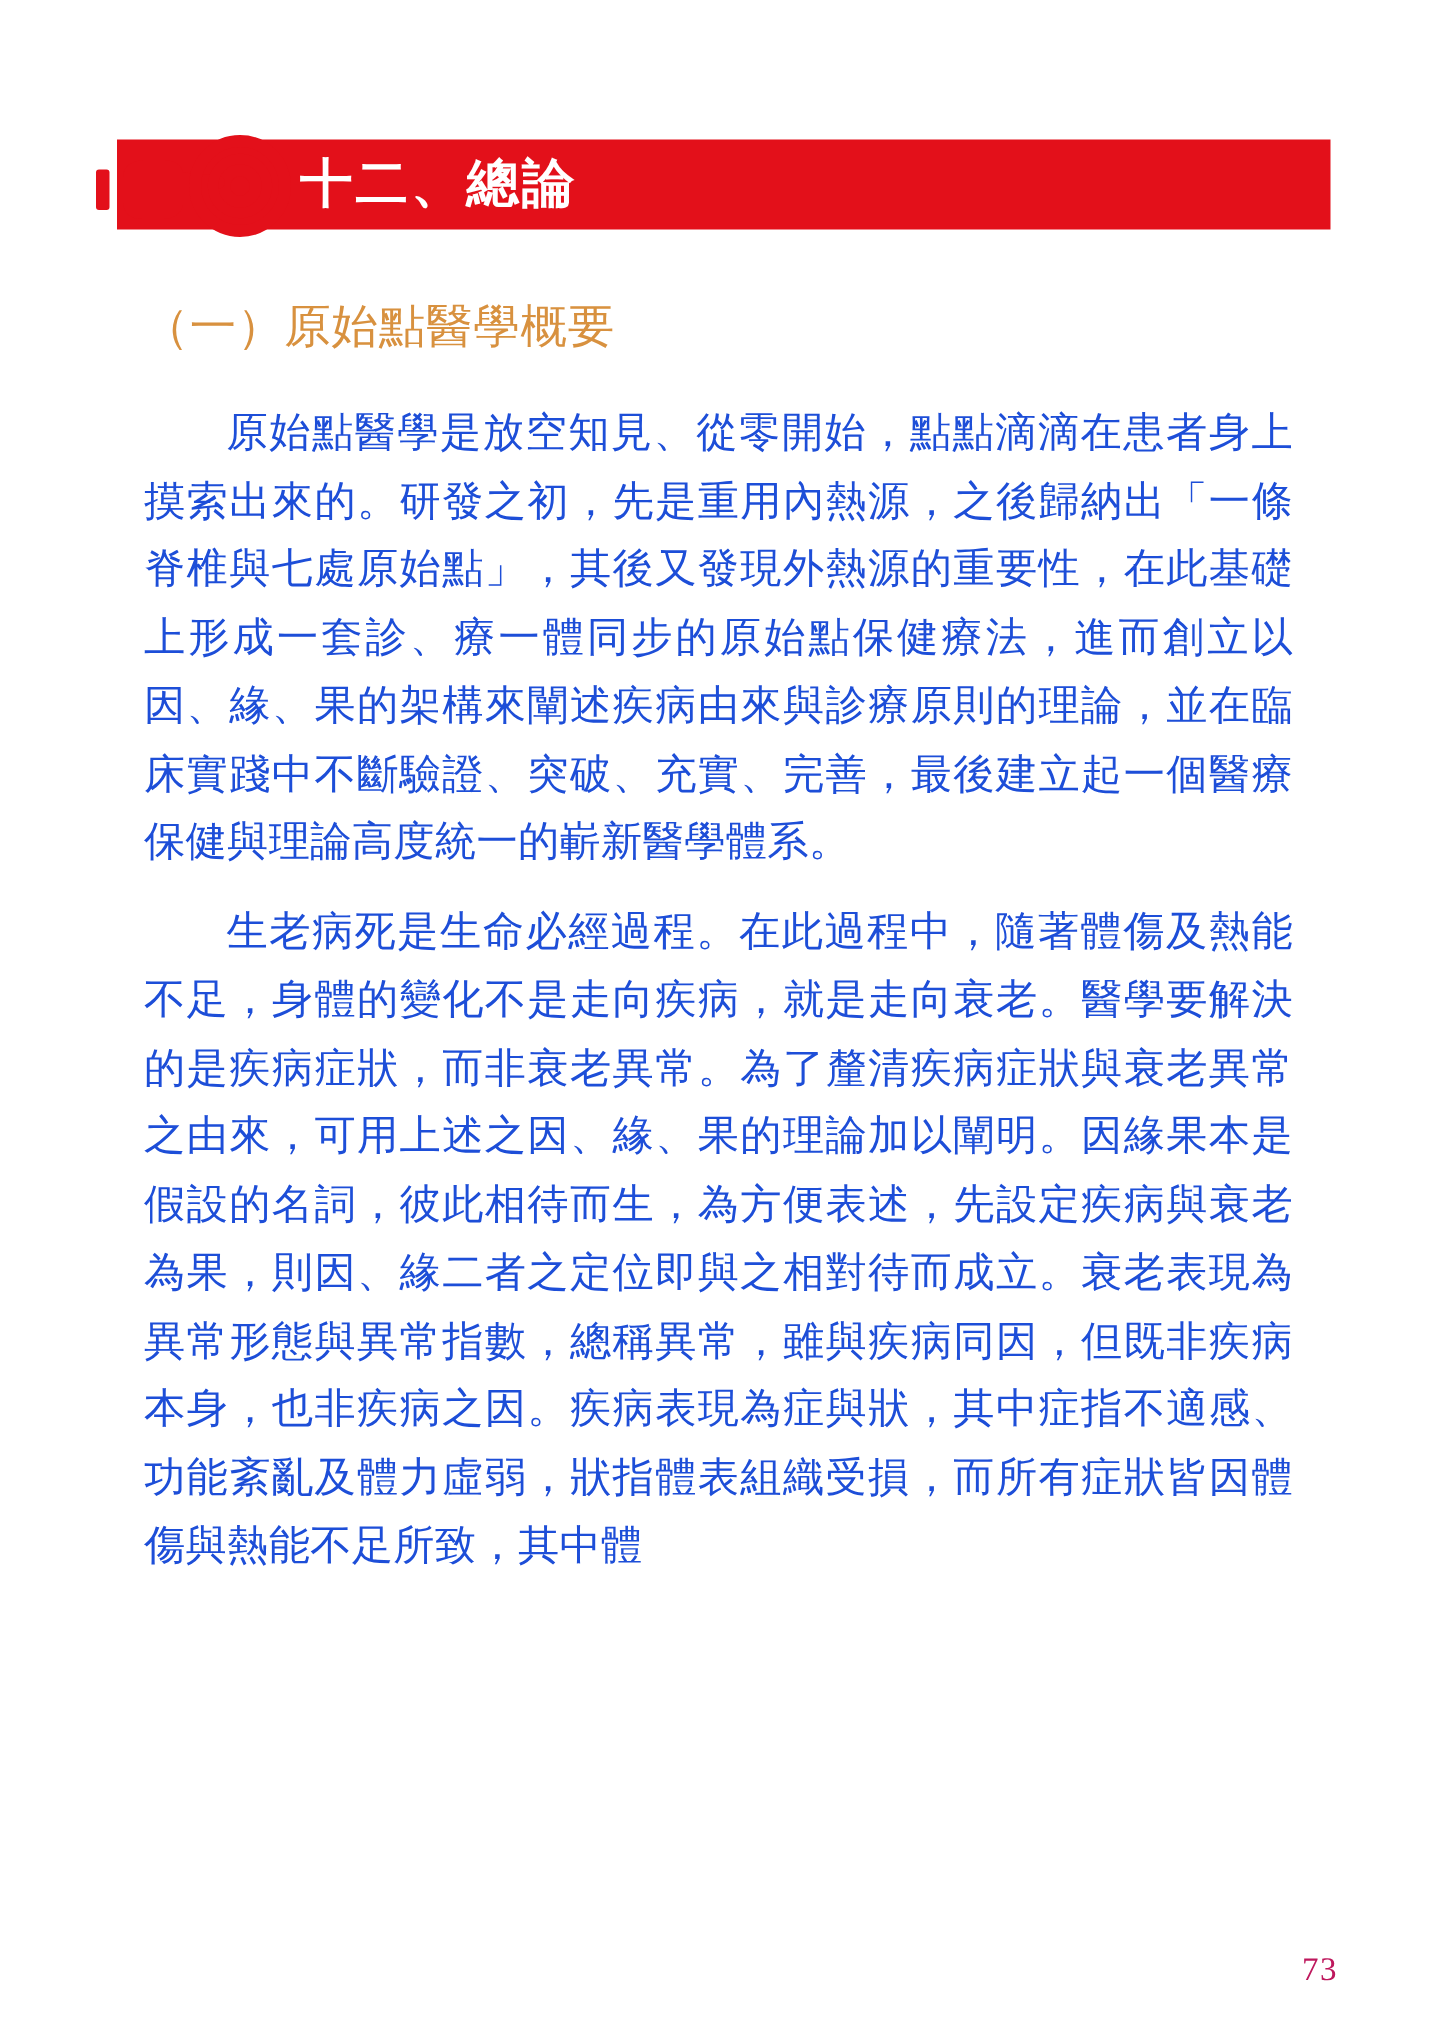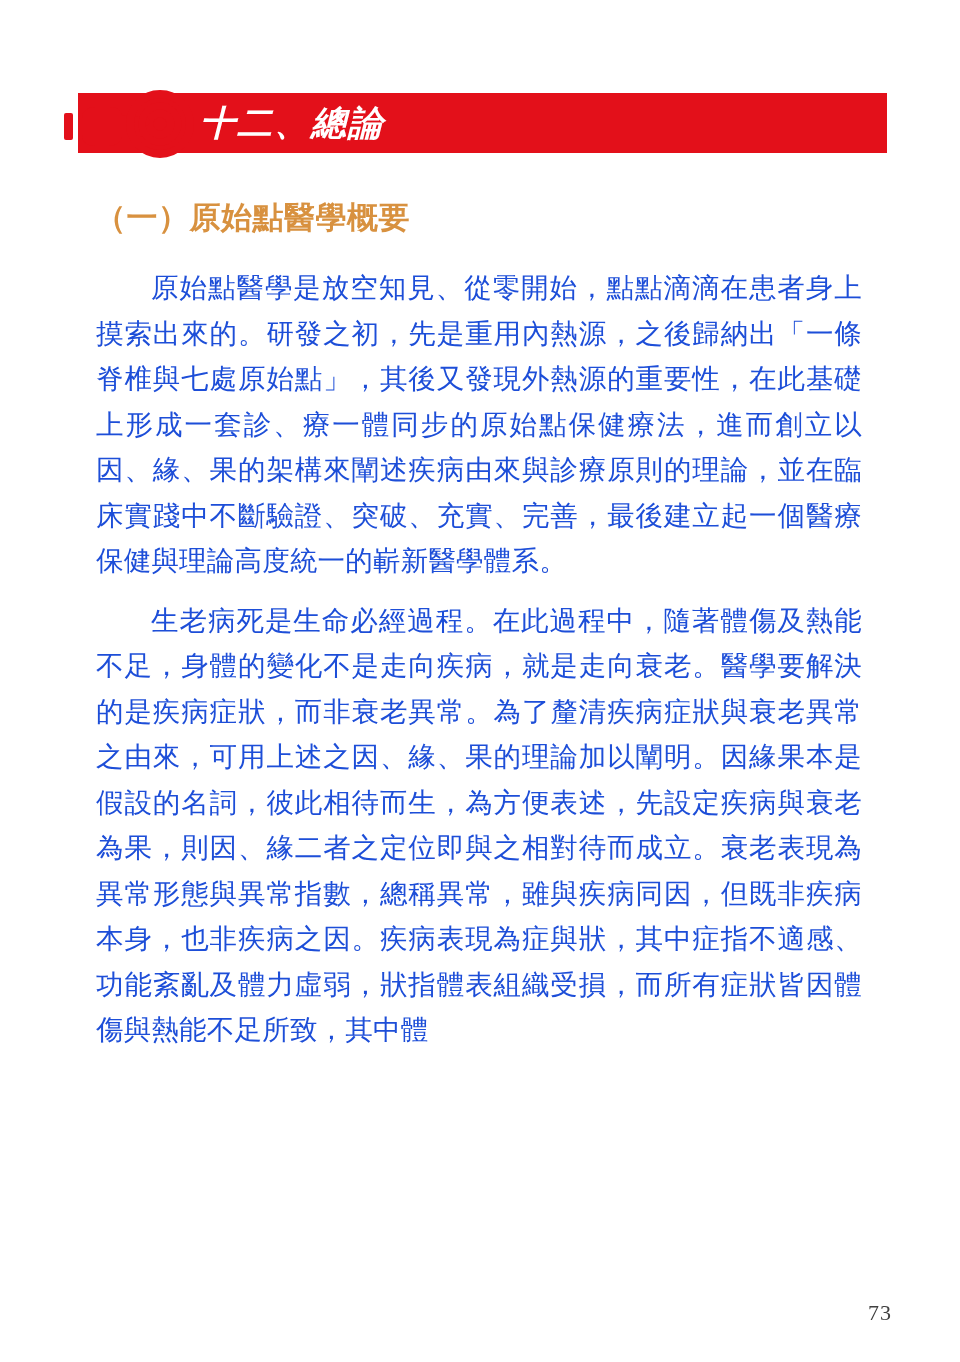--- a/index.html
+++ b/index.html
@@ -25,21 +25,20 @@
   }
 
   
   .chapter-banner {
     position: absolute;
     left: 78px;
     top: 93px;
     width: 809px;
     height: 60px;
     background: #e3101a;
-    font-style: italic;
   }
 
   .banner-title {
     position: absolute;
     left: 122px;
     top: 50%;
     transform: translateY(-52%);
     color: #ffffff;
     font-size: 35px;
     font-weight: bold;
@@ -59,21 +58,21 @@
     pointer-events: none;
   }
   .banner-icon svg { display: block; }
 
   
   .section-heading {
     position: absolute;
     left: 95px;
     top: 199px;
     font-size: 31px;
-    font-weight: bold;
+    font-weight: normal;
     color: #d8913f;
     letter-spacing: 0.5px;
     white-space: nowrap;
     line-height: 1.25;
   }
 
   
   .body-wrap {
     position: absolute;
     left: 96px;
@@ -93,21 +92,21 @@
     font-family: "Liberation Sans", "DejaVu Sans", sans-serif;
   }
   p.para:last-child { margin-bottom: 0; }
 
   
   .page-number {
     position: absolute;
     right: 68px;
     bottom: 36px;
     font-size: 22px;
-    color: #404040;
+    color: #be185d;
     font-family: "Liberation Serif", "DejaVu Serif", serif;
     letter-spacing: 1px;
   }
 </style>
 </head>
 <body>
 
 <div class="page">
 
   <div class="chapter-banner">

